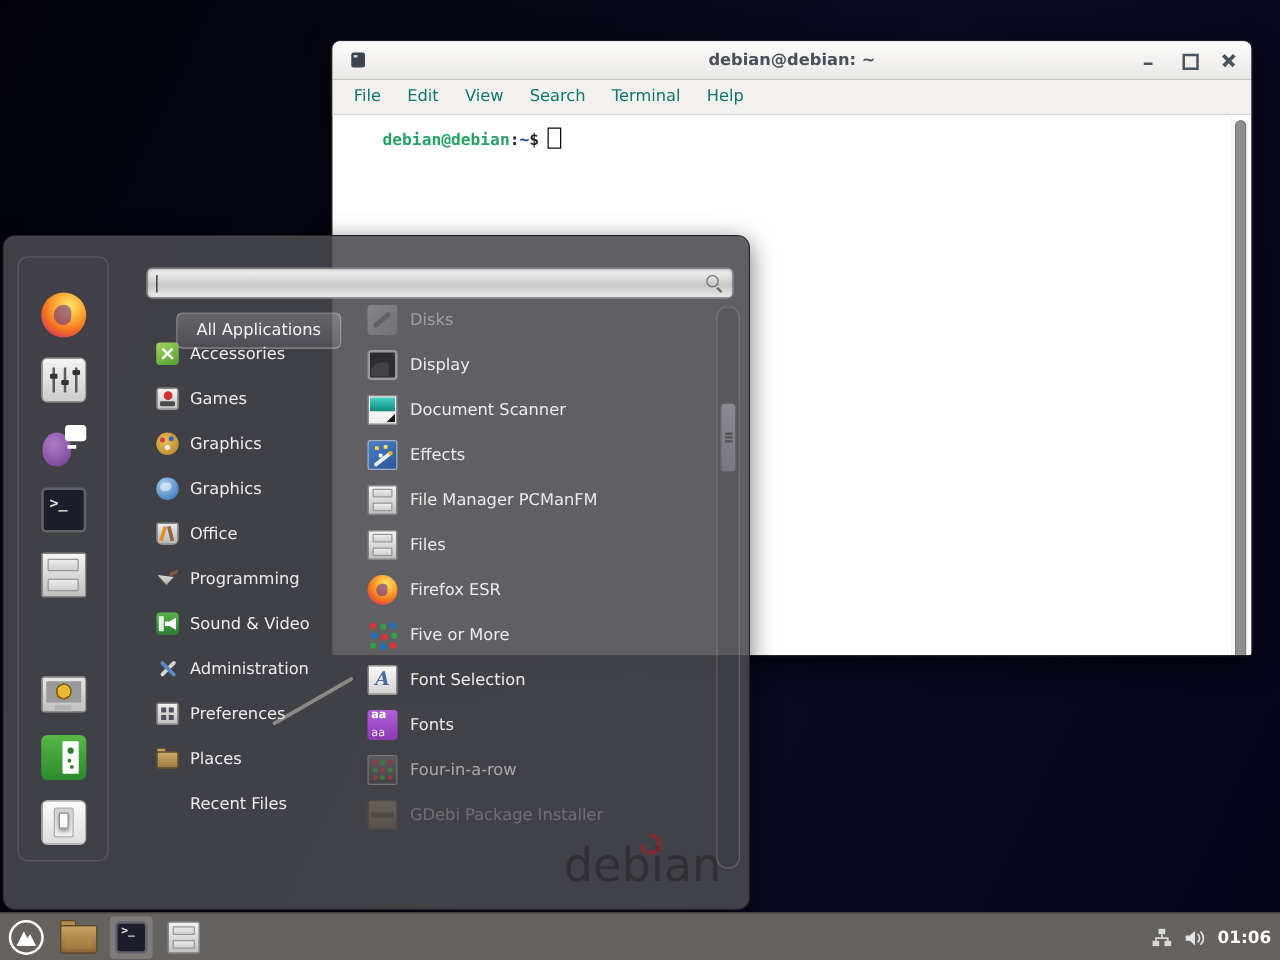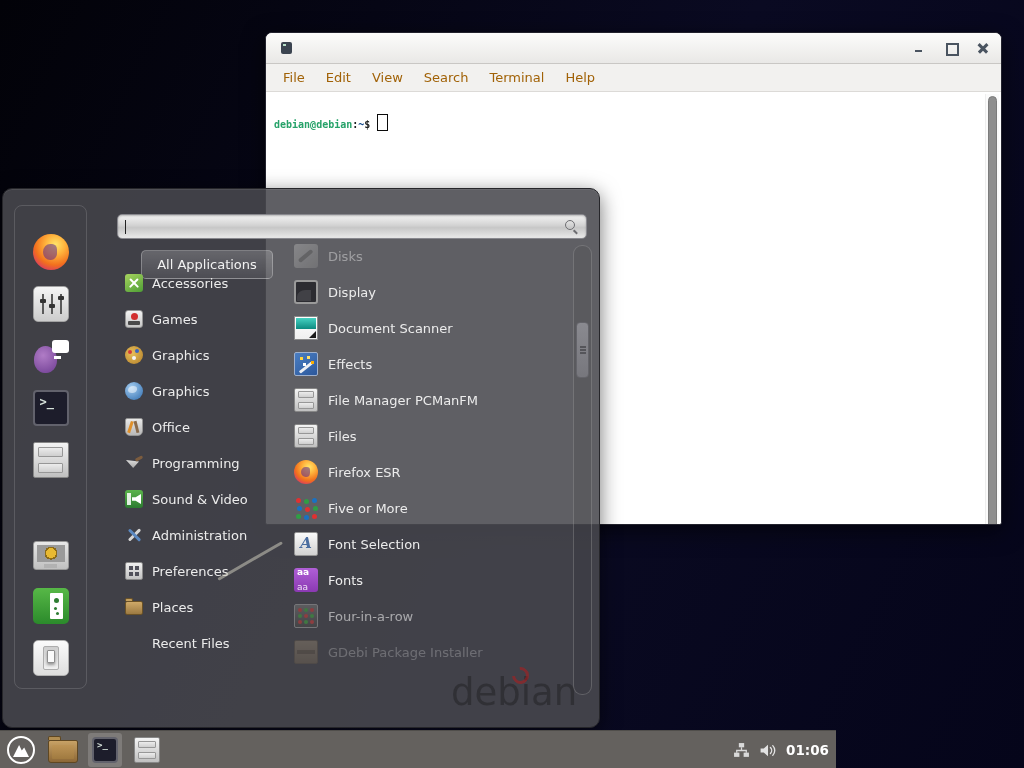--- a/index.html
+++ b/index.html
@@ -17,24 +17,24 @@
   .win-mini-icon::before{content:"";position:absolute;left:2px;top:2px;width:3px;height:2px;background:#b8e0c8;}
   .win-title{flex:1;text-align:center;font-size:13px;font-weight:bold;color:#49505a;}
   .controls{position:absolute;right:12px;top:0;height:30px;display:flex;align-items:center;gap:20px;}
   .ctrl{width:12px;height:12px;position:relative;cursor:default;}
   .ctrl-min::before{content:"";position:absolute;left:2px;width:7px;bottom:2px;height:2.5px;background:#4a5460;}
   .ctrl-max::before{content:"";position:absolute;left:1px;top:1px;width:9px;height:9px;border:2.5px solid #4a5460;}
   .ctrl-close::before,.ctrl-close::after{content:"";position:absolute;left:0;top:5px;width:12px;height:2.5px;background:#4a5460;}
   .ctrl-close::before{transform:rotate(45deg);}
   .ctrl-close::after{transform:rotate(-45deg);}
   .menubar{height:27px;background:#f2f1ef;border-bottom:1px solid #dcdad7;
-    display:flex;align-items:center;gap:21px;padding:0 0 0 17px;font-size:13px;color:#a16207;}
+    display:flex;align-items:center;gap:21px;padding:0 0 0 17px;font-size:13px;color:#0f766e;}
   .mb-item{cursor:default;}
   .term-content{position:relative;height:432px;background:#fff;
-    font-family:"DejaVu Sans Mono","Liberation Mono",monospace;font-size:10px;padding:22px 8px;}
+    font-family:"DejaVu Sans Mono","Liberation Mono",monospace;font-size:13px;padding:10px 8px;margin-left:32px;}
   .p-user{color:#26a269;font-weight:bold;}
   .p-colon,.p-dollar{color:#1d2021;font-weight:bold;}
   .p-path{color:#12488b;font-weight:bold;}
   .term-cursor{display:inline-block;width:9px;height:15px;border:1.5px solid #0a0a0a;
     vertical-align:-3px;margin-left:7px;background:#fff;}
   .term-scrollbar{position:absolute;right:2px;top:2px;bottom:2px;width:13px;background:#fbfbfb;border-left:1px solid #eee;}
   .term-scrollbar .thumb{position:absolute;left:2px;right:2px;top:2px;bottom:2px;background:#8f8f8f;border:1px solid #7c7c7c;border-radius:6px;}
 
   
   .menu-popup{position:absolute;left:2px;top:188px;width:596px;height:538px;z-index:2;
@@ -70,21 +70,21 @@
     background:linear-gradient(#8a8a90,#77777d);border:1px solid #64646a;border-radius:4px;}
   .menu-scrollbar .thumb::after{content:"";position:absolute;left:50%;top:50%;width:6px;height:1.5px;margin:-1px 0 0 -3px;background:#55555a;
     box-shadow:0 -3px 0 #55555a,0 3px 0 #55555a;}
   .watermark{position:absolute;left:448px;top:470px;font-size:37px;color:rgba(16,16,16,.35);letter-spacing:0;margin-top:12px;}
   .swirl{position:absolute;left:61px;top:-4px;width:11px;height:11px;border:3px solid rgba(190,25,25,.5);
     border-radius:50%;border-left-color:transparent;transform:rotate(40deg);}
   .cursor-line{position:absolute;left:218px;top:578px;width:74px;height:2.5px;border-radius:2px;
     background:rgba(203,200,186,.55);transform:rotate(-30deg);transform-origin:left center;z-index:3;}
 
   
-  .taskbar{position:absolute;left:0;bottom:0;width:836px;height:38px;background:#64615e;z-index:4;border-top:1px solid #504e4b;box-sizing:border-box;}
+  .taskbar{position:absolute;left:0;bottom:0;width:1024px;height:38px;background:#64615e;z-index:4;border-top:1px solid #504e4b;box-sizing:border-box;}
   .task-left{position:absolute;left:4px;top:0;height:38px;display:flex;align-items:center;gap:8px;}
   .task-btn{height:34px;min-width:34px;display:flex;align-items:center;justify-content:center;border-radius:3px;cursor:pointer;}
   .task-btn.active{background:rgba(255,255,255,.17);}
   .tray{position:absolute;right:7px;top:0;height:38px;display:flex;align-items:center;gap:9px;}
   .tray svg{display:block;cursor:pointer;}
   .clock{color:#fff;font-weight:bold;font-size:13.5px;cursor:default;}
 
   
   .icn{position:relative;display:inline-block;flex:none;box-sizing:border-box;}
   .cat-row .icn{width:18px;height:18px;}
@@ -203,20 +203,21 @@
   .i-folder-icon::after{content:"";position:absolute;inset:4px 3px 3px;background:linear-gradient(#bd9456,#a07a40);border-radius:1px;}
 </style>
 </head>
 <body>
 
 <div class="desktop">
 
   <div class="terminal-window">
     <div class="titlebar">
       <span class="win-mini-icon"></span>
+      <span class="win-title">debian@debian: ~</span>
       <span class="controls">
         <span class="ctrl ctrl-min"></span>
         <span class="ctrl ctrl-max"></span>
         <span class="ctrl ctrl-close"></span>
       </span>
     </div>
     <div class="menubar" id="menubar">
         <span class="mb-item">File</span>
         <span class="mb-item">Edit</span>
         <span class="mb-item">View</span>

